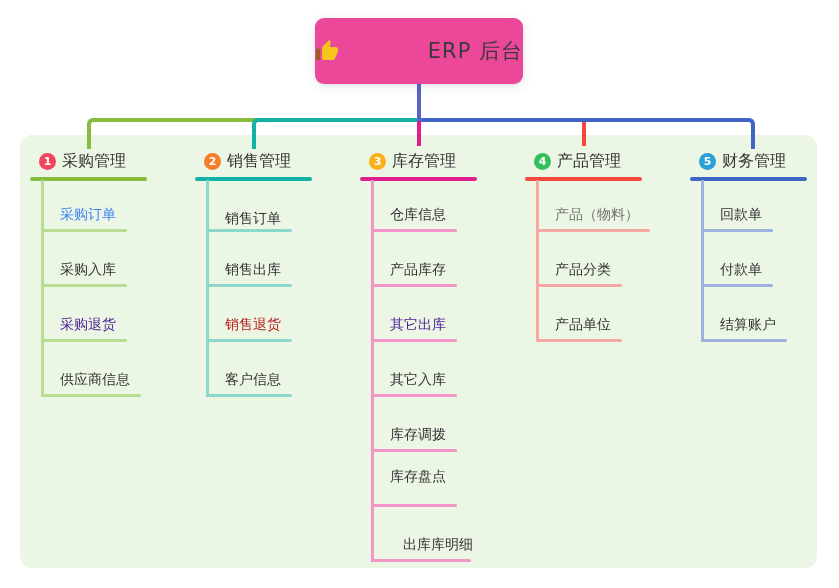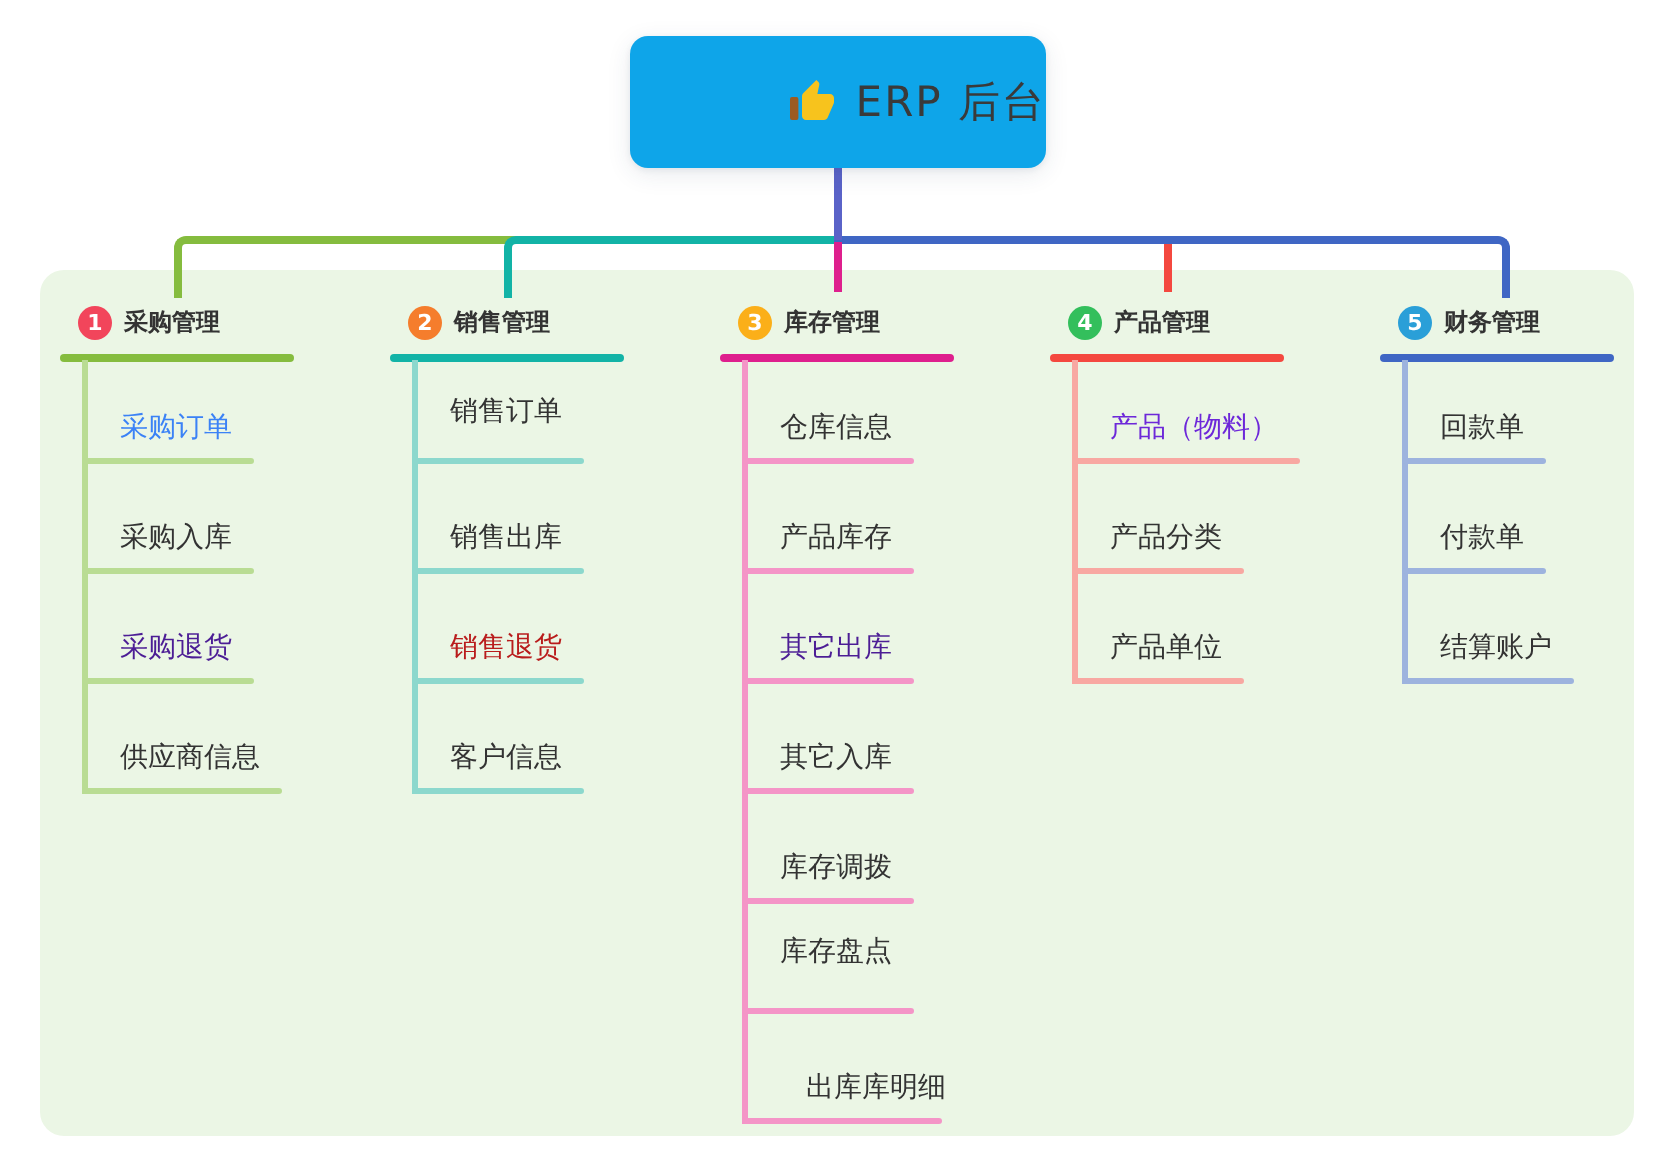--- a/index.html
+++ b/index.html
@@ -4,33 +4,33 @@
 <style>
   html,body{margin:0;padding:0;background:#ffffff;}
   .canvas{
     position:relative;width:839px;height:588px;overflow:hidden;
     background:#ffffff;
     font-family:"DejaVu Sans","Liberation Sans",sans-serif;
   }
   .panel{position:absolute;left:20px;top:135px;width:797px;height:433px;border-radius:12px;}
   .root-card{
     position:absolute;left:315px;top:18px;width:208px;height:66px;
-    background:#0ea5e9;border-radius:9px;
+    background:#ec4899;border-radius:9px;
     box-shadow:0 3px 12px rgba(40,60,90,.10),0 1px 3px rgba(40,60,90,.08);
-    display:flex;align-items:center;justify-content:flex-end;gap:10px;
+    display:flex;align-items:center;justify-content:space-between;gap:10px;
     cursor:pointer;
   }
   .root-label{font-size:21px;font-weight:500;letter-spacing:1px;}
   .line{position:absolute;}
   .badge{
     position:absolute;width:17px;height:17px;border-radius:50%;
     color:#fff;font-size:11px;font-weight:700;line-height:17px;text-align:center;
   }
   .topic{
-    position:absolute;font-size:12px;font-weight:700;white-space:nowrap;
+    position:absolute;font-size:16px;font-weight:400;white-space:nowrap;
     line-height:20px;cursor:pointer;
   }
   .subtopic{
     position:absolute;font-size:14px;font-weight:400;white-space:nowrap;
     line-height:20px;cursor:pointer;
   }
   .ul{position:absolute;border-radius:2px;}
 </style>
 </head>
 <body>
@@ -64,21 +64,21 @@
       <div class="subtopic" style="left: 60px; top: 259px; color: rgb(51, 51, 51);">采购入库</div>
       <div class="ul" style="left: 41px; top: 284px; width: 86px; height: 3px; background: rgb(185, 220, 147);"></div>
       <div class="subtopic" style="left: 60px; top: 314px; color: #4c1d95;">采购退货</div>
       <div class="ul" style="left: 41px; top: 339px; width: 86px; height: 3px; background: rgb(185, 220, 147);"></div>
       <div class="subtopic" style="left: 60px; top: 369px; color: rgb(51, 51, 51);">供应商信息</div>
       <div class="ul" style="left: 41px; top: 394px; width: 100px; height: 3px; background: rgb(185, 220, 147);"></div>
       <div class="badge" style="left: 204px; top: 153px; background: rgb(245, 125, 44);">2</div>
       <div class="topic" style="left: 227px; top: 151px; color: rgb(51, 51, 51);">销售管理</div>
       <div class="ul" style="left: 195px; top: 177px; width: 117px; height: 4px; background: rgb(18, 179, 166);"></div>
       <div class="line" style="left: 206px; top: 180px; width: 3px; height: 217px; background: rgb(140, 216, 205);"></div>
-      <div class="subtopic" style="left: 225px; top: 196px; color: rgb(51, 51, 51);">销售订单</div>
+      <div class="subtopic" style="left: 225px; top: 208px; color: rgb(51, 51, 51);">销售订单</div>
       <div class="ul" style="left: 206px; top: 229px; width: 86px; height: 3px; background: rgb(140, 216, 205);"></div>
       <div class="subtopic" style="left: 225px; top: 259px; color: rgb(51, 51, 51);">销售出库</div>
       <div class="ul" style="left: 206px; top: 284px; width: 86px; height: 3px; background: rgb(140, 216, 205);"></div>
       <div class="subtopic" style="left: 225px; top: 314px; color: #b91c1c;">销售退货</div>
       <div class="ul" style="left: 206px; top: 339px; width: 86px; height: 3px; background: rgb(140, 216, 205);"></div>
       <div class="subtopic" style="left: 225px; top: 369px; color: rgb(51, 51, 51);">客户信息</div>
       <div class="ul" style="left: 206px; top: 394px; width: 86px; height: 3px; background: rgb(140, 216, 205);"></div>
       <div class="badge" style="left: 369px; top: 153px; background: rgb(251, 175, 25);">3</div>
       <div class="topic" style="left: 392px; top: 151px; color: rgb(51, 51, 51);">库存管理</div>
       <div class="ul" style="left: 360px; top: 177px; width: 117px; height: 4px; background: rgb(222, 31, 141);"></div>
@@ -94,21 +94,21 @@
       <div class="subtopic" style="left: 390px; top: 424px; color: rgb(51, 51, 51);">库存调拨</div>
       <div class="ul" style="left: 371px; top: 449px; width: 86px; height: 3px; background: rgb(244, 149, 199);"></div>
       <div class="subtopic" style="left: 390px; top: 466px; color: rgb(51, 51, 51);">库存盘点</div>
       <div class="ul" style="left: 371px; top: 504px; width: 86px; height: 3px; background: rgb(244, 149, 199);"></div>
       <div class="subtopic" style="left: 403px; top: 534px; color: rgb(51, 51, 51);">出库库明细</div>
       <div class="ul" style="left: 371px; top: 559px; width: 100px; height: 3px; background: rgb(244, 149, 199);"></div>
       <div class="badge" style="left: 534px; top: 153px; background: rgb(51, 191, 92);">4</div>
       <div class="topic" style="left: 557px; top: 151px; color: rgb(51, 51, 51);">产品管理</div>
       <div class="ul" style="left: 525px; top: 177px; width: 117px; height: 4px; background: rgb(244, 72, 63);"></div>
       <div class="line" style="left: 536px; top: 180px; width: 3px; height: 162px; background: rgb(248, 168, 162);"></div>
-      <div class="subtopic" style="left: 555px; top: 204px; color: #6d28d9;">产品（物料）</div>
+      <div class="subtopic" style="left: 555px; top: 204px; color: #737373;">产品（物料）</div>
       <div class="ul" style="left: 536px; top: 229px; width: 114px; height: 3px; background: rgb(248, 168, 162);"></div>
       <div class="subtopic" style="left: 555px; top: 259px; color: rgb(51, 51, 51);">产品分类</div>
       <div class="ul" style="left: 536px; top: 284px; width: 86px; height: 3px; background: rgb(248, 168, 162);"></div>
       <div class="subtopic" style="left: 555px; top: 314px; color: rgb(51, 51, 51);">产品单位</div>
       <div class="ul" style="left: 536px; top: 339px; width: 86px; height: 3px; background: rgb(248, 168, 162);"></div>
       <div class="badge" style="left: 699px; top: 153px; background: rgb(42, 159, 216);">5</div>
       <div class="topic" style="left: 722px; top: 151px; color: rgb(51, 51, 51);">财务管理</div>
       <div class="ul" style="left: 690px; top: 177px; width: 117px; height: 4px; background: rgb(63, 102, 196);"></div>
       <div class="line" style="left: 701px; top: 180px; width: 3px; height: 162px; background: rgb(157, 179, 222);"></div>
       <div class="subtopic" style="left: 720px; top: 204px; color: rgb(51, 51, 51);">回款单</div>

